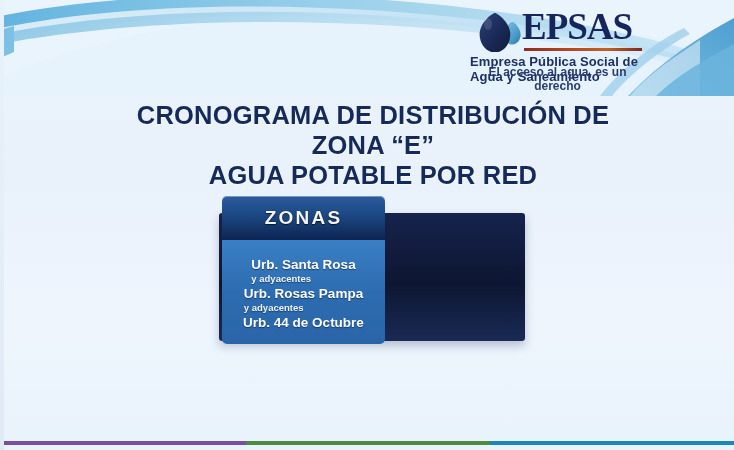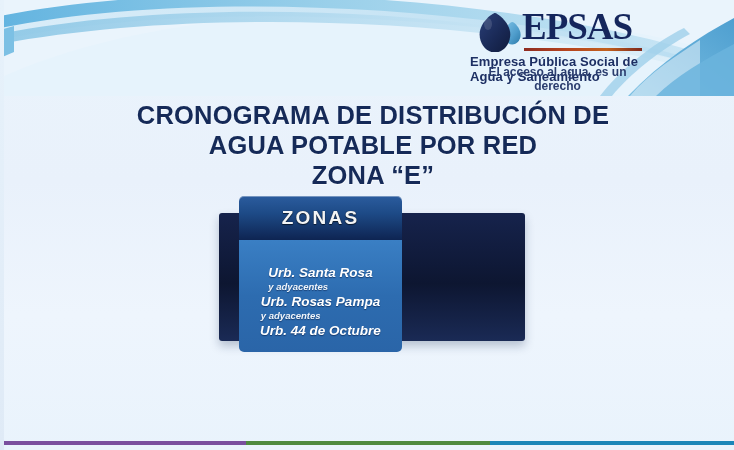--- a/index.html
+++ b/index.html
@@ -115,21 +115,21 @@
     left: 0px;
     top: 17px;
     width: 306px;
     height: 128px;
     background: linear-gradient(180deg, #16234c 0%, #0d1631 55%, #1a2a55 100%);
     border-radius: 3px;
     box-shadow: 0 5px 10px rgba(20,40,80,0.25);
   }
   .cols {
     position: absolute;
-    left: 20px;
+    left: 3px;
     top: 0px;
     width: 250px;
     height: 146px;
     display: flex;
     gap: 9px;
   }
   .col { position: relative; }
   .col-zonas { width: 163px; }
   .col-distritos { width: 125px; }
 
@@ -165,22 +165,21 @@
     height: 102px;
     border-radius: 0 0 5px 5px;
     position: relative;
   }
   .body-zonas {
     background: linear-gradient(180deg, #3a7fc4 0%, #2d6cb0 50%, #2a65a8 100%);
     display: flex;
     flex-direction: column;
     align-items: center;
     justify-content: center;
-    padding-top: 10px;
-    font-style: italic;
+    padding-top: 2px;
   }
   .body-distritos {
     background: linear-gradient(180deg, #90c83f 0%, #86c134 55%, #7eb92d 100%);
   }
 
   .zone-main {
     font-size: 13.5px;
     font-weight: bold;
     color: #ffffff;
     line-height: 17px;
@@ -323,22 +322,22 @@
       </svg>
     </div>
     <div class="logo-word">EPSAS</div>
     <div class="logo-rule"></div>
     <div class="logo-sub1">Empresa Pública Social de Agua y Saneamiento</div>
     <div class="logo-sub2">El acceso al agua, es un derecho</div>
   </div>
 
   <div class="title">
     <span class="ln">CRONOGRAMA DE DISTRIBUCIÓN DE</span>
+    <span class="ln">ZONA “E”</span>
     <span class="ln">AGUA POTABLE POR RED</span>
-    <span class="ln">ZONA “E”</span>
   </div>
 
   <div class="table-wrap">
     <div class="back-panel"></div>
     <div class="cols">
 
       <div class="col col-zonas">
         <div class="head head-zonas">
           <span class="head-label">ZONAS</span>
         </div>

